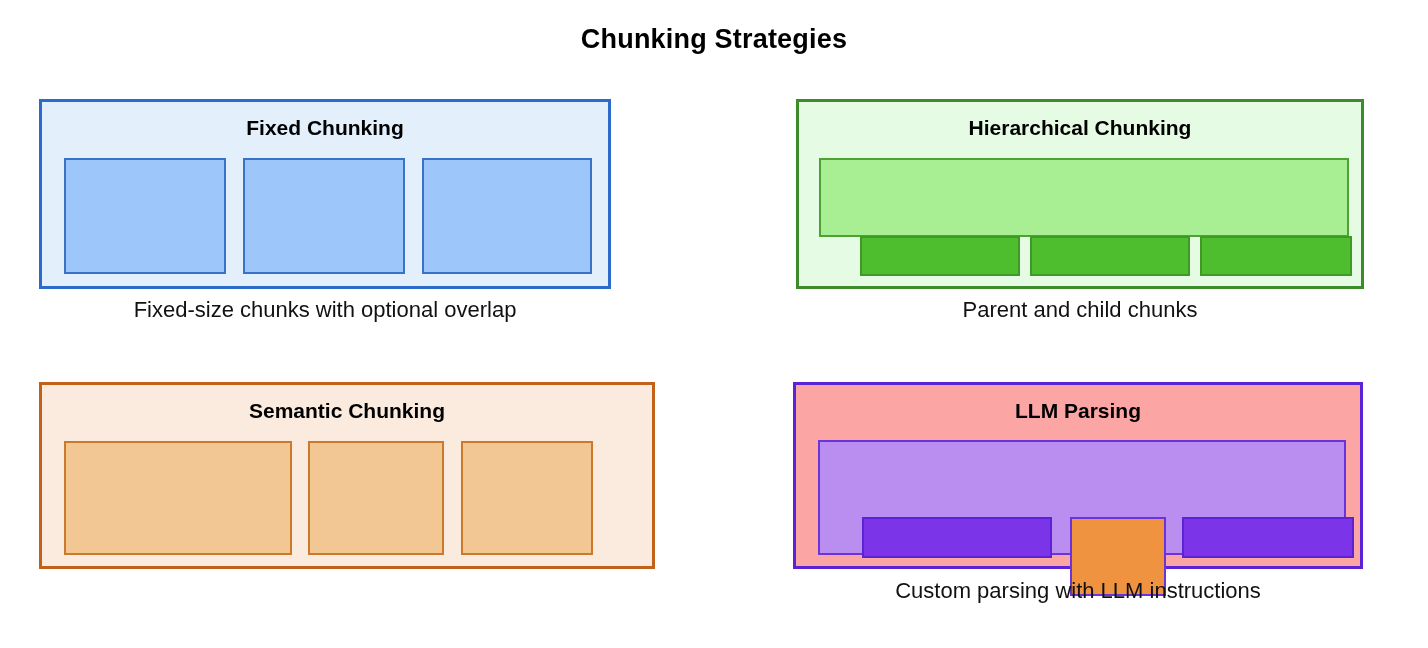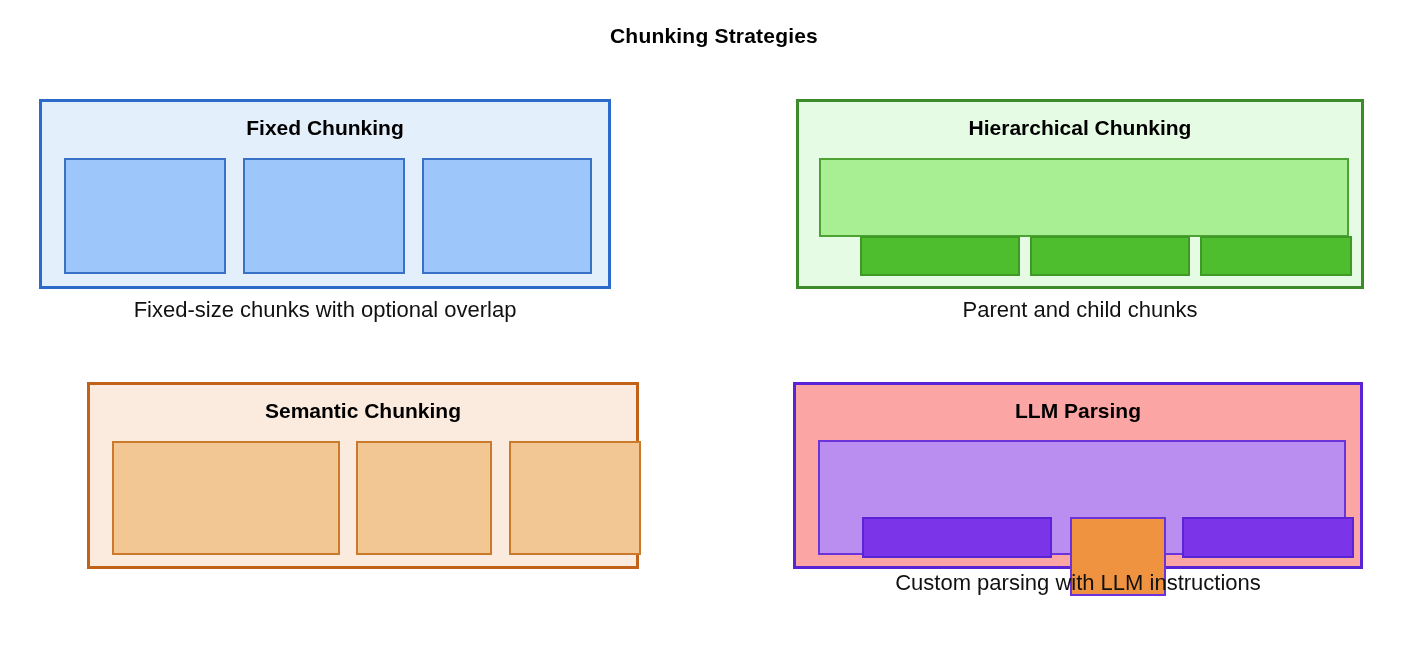--- a/index.html
+++ b/index.html
@@ -21,21 +21,21 @@
     width: 1428px;
     height: 648px;
   }
 
   .fig-title {
     position: absolute;
     left: 0;
     top: 24px;
     width: 1428px;
     text-align: center;
-    font-size: 21px;
+    font-size: 27px;
     font-weight: bold;
     letter-spacing: 0.2px;
     color: #000000;
   }
 
   
   .quadrant {
     position: absolute;
   }
 
@@ -99,36 +99,36 @@
   #q-hier .panel { width: 568px; height: 190px; background: #e6fbe3; border-color: #3d8b2a; }
   #q-hier .group-box { left: 20px; top: 56px; width: 530px; height: 79px; background: #a8ee92; border-color: #4ca333; }
   #q-hier .chunk { background: #4fbe2e; border-color: #3f9926; top: 76px; height: 40px; }
   #q-hier .h1 { left: 39px; width: 160px; }
   #q-hier .h2 { left: 209px; width: 160px; }
   #q-hier .h3 { left: 379px; width: 152px; }
   #q-hier .caption { top: 198px; }
 
   
   #q-sem { left: 39px; top: 382px; width: 572px; height: 187px; }
-  #q-sem .panel { width: 552px; height: 187px; background: #fbeade; border-color: #c2611a; margin-left: 48px; }
+  #q-sem .panel { width: 616px; height: 187px; background: #fbeade; border-color: #c2611a; }
   #q-sem .chunk { background: #f3c794; border-color: #cb7a2b; top: 56px; height: 114px; }
   #q-sem .s1 { left: 22px; width: 228px; }
   #q-sem .s2 { left: 266px; width: 136px; }
   #q-sem .s3 { left: 419px; width: 132px; }
   #q-sem .caption { top: 196px; }
 
   
   #q-llm { left: 793px; top: 382px; width: 570px; height: 187px; }
   #q-llm .panel { width: 570px; height: 187px; background: #fca5a5; border-color: #5a24d6; }
   #q-llm .group-box { left: 22px; top: 55px; width: 528px; height: 115px; background: #b98ef0; border-color: #6c33da; }
   #q-llm .chunk { border-color: #5a24d6; }
   #q-llm .p1 { background: #7b34e8; left: 42px; top: 75px; width: 190px; height: 41px; }
   #q-llm .p-img { background: #ef9340; border-color: #6c33da; left: 250px; top: 75px; width: 96px; height: 79px; }
   #q-llm .p2 { background: #7b34e8; left: 362px; top: 75px; width: 172px; height: 41px; }
-  #q-llm .caption { top: 188px; }
+  #q-llm .caption { top: 196px; }
 </style>
 </head>
 <body>
 
 <div id="figure">
 
   <div class="fig-title">Chunking Strategies</div>
 
   <div class="quadrant" id="q-hier">
     <div class="panel">

